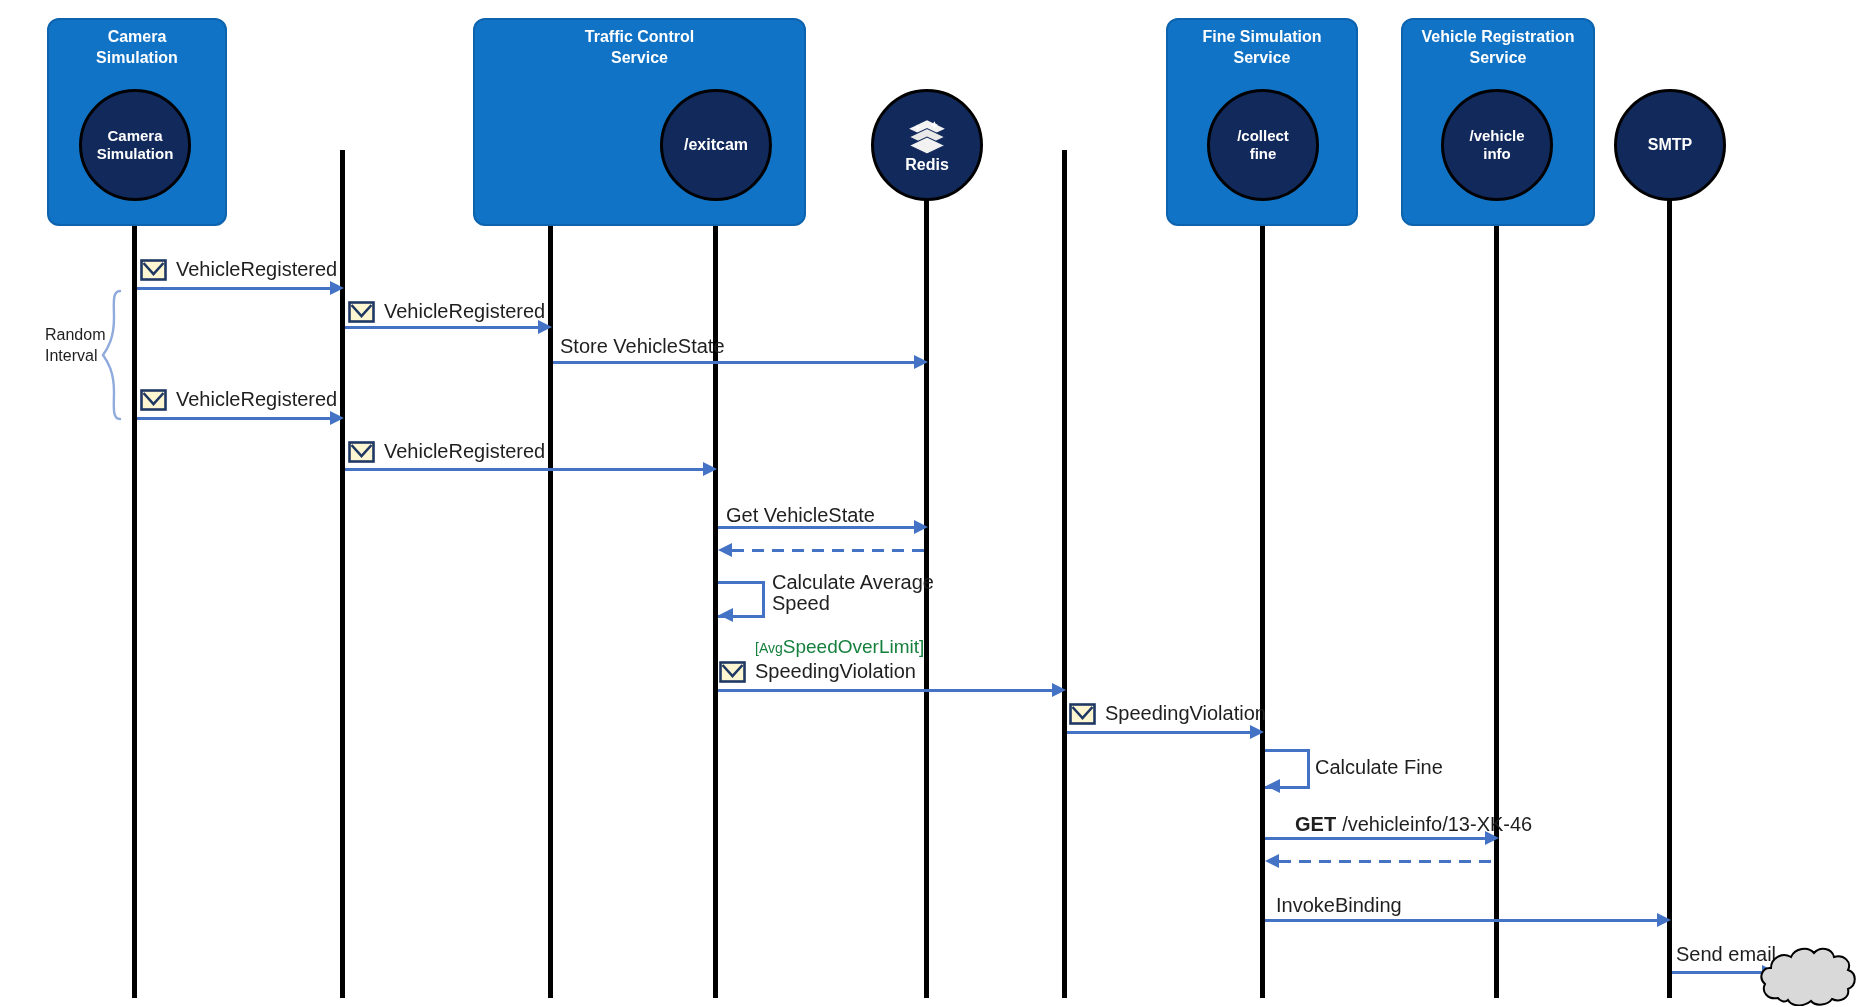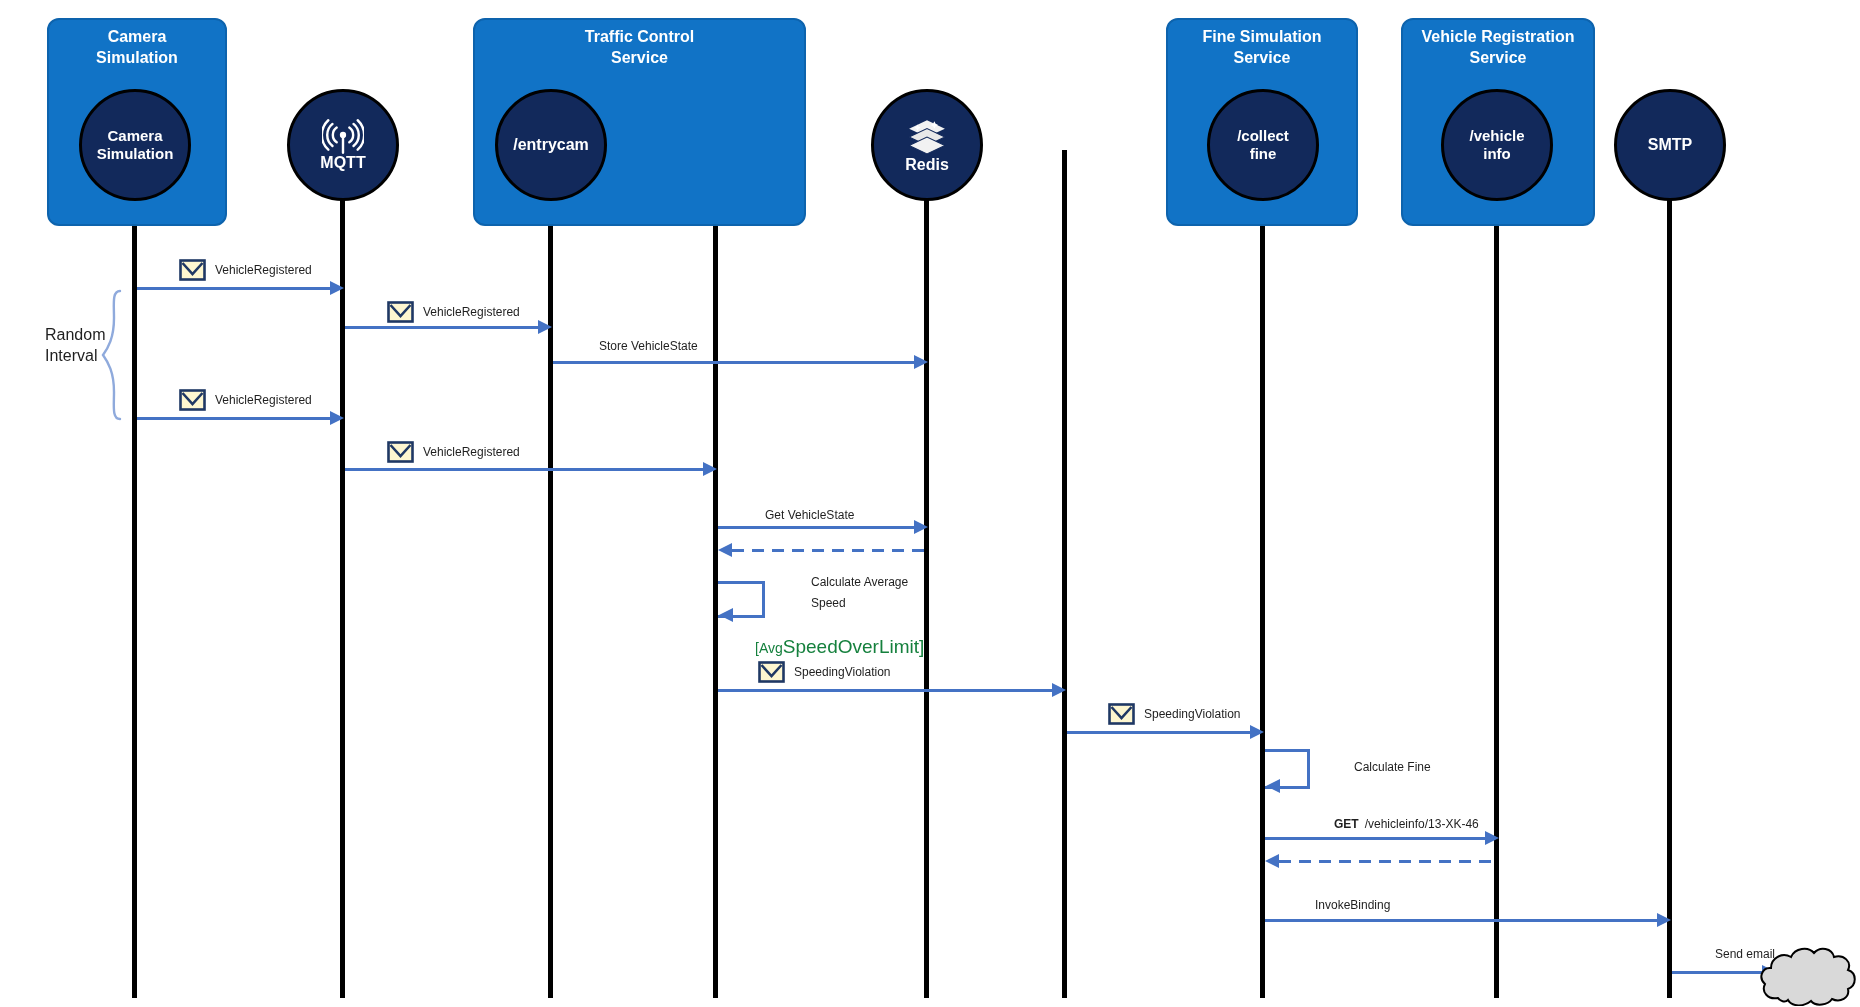--- a/index.html
+++ b/index.html
@@ -16,22 +16,22 @@
   .clabel{color:#fff;font-weight:bold;font-size:15px;line-height:18px;text-align:center;
           white-space:pre-line;}
   .line{position:absolute;height:3px;background:#4472C4;z-index:5;}
   .dline{position:absolute;height:3px;z-index:5;
          background:repeating-linear-gradient(90deg,#4472C4 0 12px,transparent 12px 20px);}
   .head-r{position:absolute;width:0;height:0;border-top:7px solid transparent;
           border-bottom:7px solid transparent;border-left:14px solid #4472C4;z-index:5;}
   .head-l{position:absolute;width:0;height:0;border-top:7px solid transparent;
           border-bottom:7px solid transparent;border-right:14px solid #4472C4;z-index:5;}
   .loop{position:absolute;border:3px solid #4472C4;border-left:none;z-index:5;}
-  .mlabel{position:absolute;display:flex;align-items:center;gap:9px;z-index:6;
-          color:#1f1f1f;font-size:12px;white-space:pre-line;line-height:21px;margin-left:39px;}
+  .mlabel{position:absolute;display:flex;gap:9px;z-index:6;
+          color:#1f1f1f;font-size:20px;white-space:pre-line;line-height:21px;}
   .guard{position:absolute;z-index:6;color:#15803d;}
   .guard .gsmall{font-size:14px;}
   .guard .gbig{font-size:19px;}
   .note{position:absolute;z-index:6;color:#1f1f1f;font-size:16px;line-height:21px;
         white-space:pre-line;}
   .bold{font-weight:bold;}
   svg{display:block;}
 </style>
 </head>
 <body>
@@ -63,40 +63,25 @@
   <div class="pbox" style="left:1401px;width:194px;">
     <div class="ptitle">Vehicle Registration
 Service</div>
   </div>
 
   <div class="pcircle" style="left:79px;">
     <span class="clabel">Camera
 Simulation</span>
   </div>
 
-  <div class="pcircle" style="left:287px;">
-    <span>
-      <svg width="42" height="36" viewBox="0 0 40 34" fill="none" stroke="#fff" stroke-width="2.3" stroke-linecap="round">
-        <path d="M14,9 A8.5,8.5 0 0 0 14,23"></path>
-        <path d="M10,5.5 A13.5,13.5 0 0 0 10,26.5"></path>
-        <path d="M6,2 A19,19 0 0 0 6,30"></path>
-        <path d="M26,9 A8.5,8.5 0 0 1 26,23"></path>
-        <path d="M30,5.5 A13.5,13.5 0 0 1 30,26.5"></path>
-        <path d="M34,2 A19,19 0 0 1 34,30"></path>
-        <circle cx="20" cy="16" r="3" fill="#fff" stroke="none"></circle>
-        <path d="M20,16 L20,33"></path>
-      </svg>
-    </span>
-    <span class="clabel" style="font-size:16px;">MQTT</span>
-  </div>
-
-  <div class="pcircle" style="left:495px;">
-    <span class="clabel" style="font-size:16px;">/entrycam</span>
-  </div>
-
+
+
+  <div class="pcircle" style="left:660px;">
+    <span class="clabel" style="font-size:16px;">/exitcam</span>
+  </div>
 
   <div class="pcircle" style="left:871px;">
     <span>
       <svg width="46" height="40" viewBox="0 0 42 38">
         <path d="M4,12 L21,4 L38,12 L21,20 Z" fill="#F2F2F2"></path>
         <path d="M4,20 L21,12 L38,20 L21,28 Z" fill="#E8E8E8" stroke="#12295B" stroke-width="1"></path>
         <path d="M4,28 L21,20 L38,28 L21,36 Z" fill="#F2F2F2" stroke="#12295B" stroke-width="1"></path>
         <path d="M28,5 l1.2,2.4 2.4,1.2 -2.4,1.2 -1.2,2.4 -1.2,-2.4 -2.4,-1.2 2.4,-1.2 z" fill="#fff"></path>
         <path d="M12,8 l1,2 2,1 -2,1 -1,2 -1,-2 -2,-1 2,-1 z" fill="#fff"></path>
       </svg>

